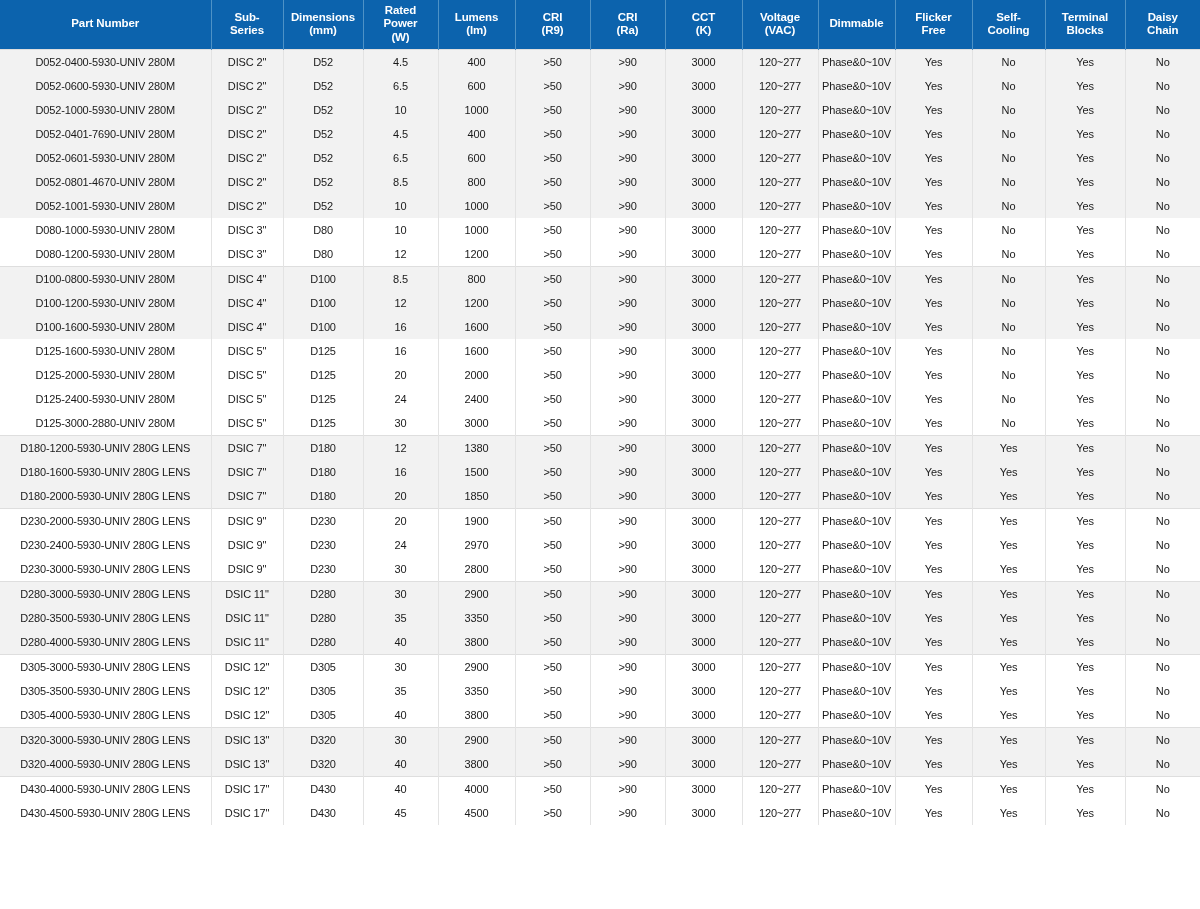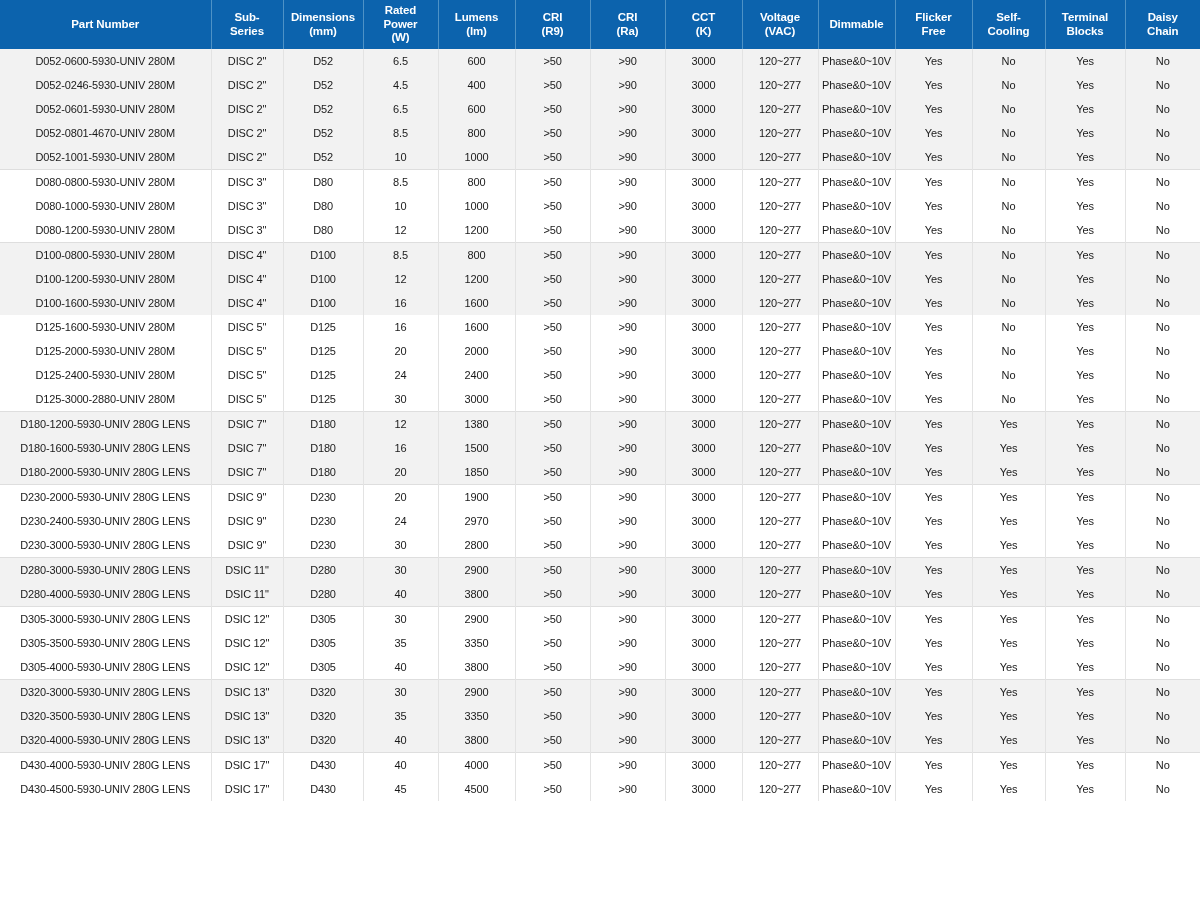--- a/index.html
+++ b/index.html
@@ -153,38 +153,70 @@
           <span class="hdr-line">Terminal</span>
           <span class="hdr-line">Blocks</span>
         </th>
         <th>
           <span class="hdr-line">Daisy</span>
           <span class="hdr-line">Chain</span>
         </th>
       </tr>
   </thead>
   <tbody id="table-body">
+      <tr class="shade group-start">
+        <td>D052-0400-5930-UNIV 280M</td>
+        <td>DISC 2"</td>
+        <td>D52</td>
+        <td>4.5</td>
+        <td>400</td>
+        <td>&gt;50</td>
+        <td>&gt;90</td>
+        <td>3000</td>
+        <td>120~277</td>
+        <td>Phase&amp;0~10V</td>
+        <td>Yes</td>
+        <td>No</td>
+        <td>Yes</td>
+        <td>No</td>
+      </tr>
       <tr class="shade">
         <td>D052-0600-5930-UNIV 280M</td>
         <td>DISC 2"</td>
         <td>D52</td>
         <td>6.5</td>
         <td>600</td>
         <td>&gt;50</td>
         <td>&gt;90</td>
         <td>3000</td>
         <td>120~277</td>
         <td>Phase&amp;0~10V</td>
         <td>Yes</td>
         <td>No</td>
         <td>Yes</td>
         <td>No</td>
       </tr>
       <tr class="shade">
-        <td>D052-0246-5930-UNIV 280M</td>
+        <td>D052-1000-5930-UNIV 280M</td>
+        <td>DISC 2"</td>
+        <td>D52</td>
+        <td>10</td>
+        <td>1000</td>
+        <td>&gt;50</td>
+        <td>&gt;90</td>
+        <td>3000</td>
+        <td>120~277</td>
+        <td>Phase&amp;0~10V</td>
+        <td>Yes</td>
+        <td>No</td>
+        <td>Yes</td>
+        <td>No</td>
+      </tr>
+      <tr class="shade">
+        <td>D052-0401-7690-UNIV 280M</td>
         <td>DISC 2"</td>
         <td>D52</td>
         <td>4.5</td>
         <td>400</td>
         <td>&gt;50</td>
         <td>&gt;90</td>
         <td>3000</td>
         <td>120~277</td>
         <td>Phase&amp;0~10V</td>
         <td>Yes</td>
@@ -223,36 +255,20 @@
         <td>No</td>
         <td>Yes</td>
         <td>No</td>
       </tr>
       <tr class="shade">
         <td>D052-1001-5930-UNIV 280M</td>
         <td>DISC 2"</td>
         <td>D52</td>
         <td>10</td>
         <td>1000</td>
-        <td>&gt;50</td>
-        <td>&gt;90</td>
-        <td>3000</td>
-        <td>120~277</td>
-        <td>Phase&amp;0~10V</td>
-        <td>Yes</td>
-        <td>No</td>
-        <td>Yes</td>
-        <td>No</td>
-      </tr>
-      <tr class="plain group-start">
-        <td>D080-0800-5930-UNIV 280M</td>
-        <td>DISC 3"</td>
-        <td>D80</td>
-        <td>8.5</td>
-        <td>800</td>
         <td>&gt;50</td>
         <td>&gt;90</td>
         <td>3000</td>
         <td>120~277</td>
         <td>Phase&amp;0~10V</td>
         <td>Yes</td>
         <td>No</td>
         <td>Yes</td>
         <td>No</td>
       </tr>
@@ -506,20 +522,36 @@
         <td>&gt;90</td>
         <td>3000</td>
         <td>120~277</td>
         <td>Phase&amp;0~10V</td>
         <td>Yes</td>
         <td>Yes</td>
         <td>Yes</td>
         <td>No</td>
       </tr>
       <tr class="shade">
+        <td>D280-3500-5930-UNIV 280G LENS</td>
+        <td>DSIC 11"</td>
+        <td>D280</td>
+        <td>35</td>
+        <td>3350</td>
+        <td>&gt;50</td>
+        <td>&gt;90</td>
+        <td>3000</td>
+        <td>120~277</td>
+        <td>Phase&amp;0~10V</td>
+        <td>Yes</td>
+        <td>Yes</td>
+        <td>Yes</td>
+        <td>No</td>
+      </tr>
+      <tr class="shade">
         <td>D280-4000-5930-UNIV 280G LENS</td>
         <td>DSIC 11"</td>
         <td>D280</td>
         <td>40</td>
         <td>3800</td>
         <td>&gt;50</td>
         <td>&gt;90</td>
         <td>3000</td>
         <td>120~277</td>
         <td>Phase&amp;0~10V</td>
@@ -586,36 +618,20 @@
         <td>&gt;90</td>
         <td>3000</td>
         <td>120~277</td>
         <td>Phase&amp;0~10V</td>
         <td>Yes</td>
         <td>Yes</td>
         <td>Yes</td>
         <td>No</td>
       </tr>
       <tr class="shade">
-        <td>D320-3500-5930-UNIV 280G LENS</td>
-        <td>DSIC 13"</td>
-        <td>D320</td>
-        <td>35</td>
-        <td>3350</td>
-        <td>&gt;50</td>
-        <td>&gt;90</td>
-        <td>3000</td>
-        <td>120~277</td>
-        <td>Phase&amp;0~10V</td>
-        <td>Yes</td>
-        <td>Yes</td>
-        <td>Yes</td>
-        <td>No</td>
-      </tr>
-      <tr class="shade">
         <td>D320-4000-5930-UNIV 280G LENS</td>
         <td>DSIC 13"</td>
         <td>D320</td>
         <td>40</td>
         <td>3800</td>
         <td>&gt;50</td>
         <td>&gt;90</td>
         <td>3000</td>
         <td>120~277</td>
         <td>Phase&amp;0~10V</td>

